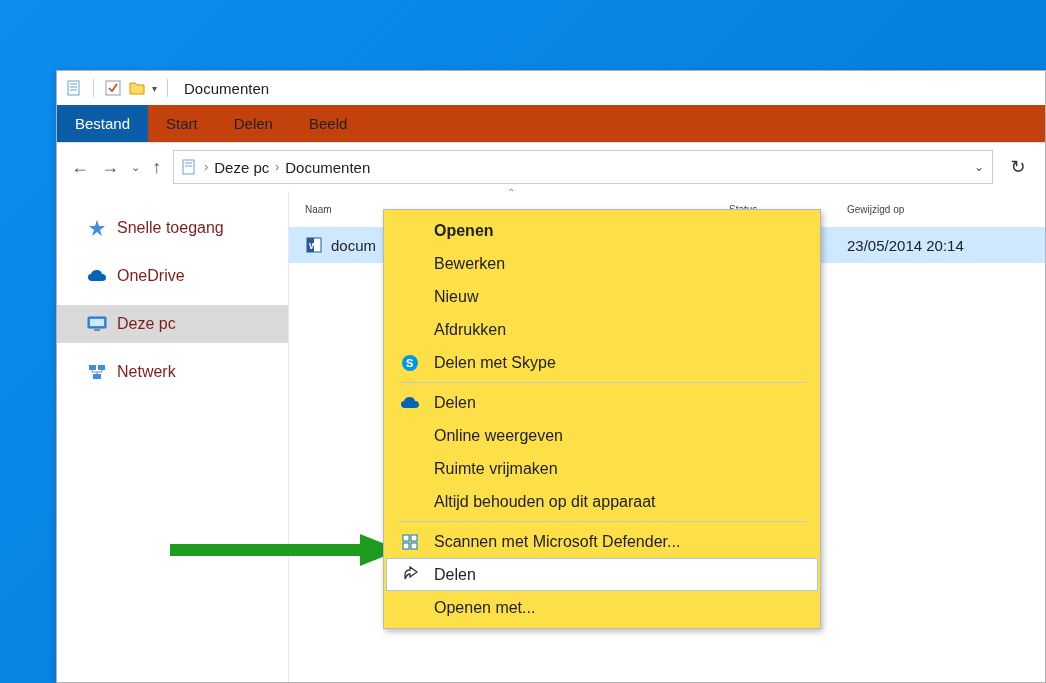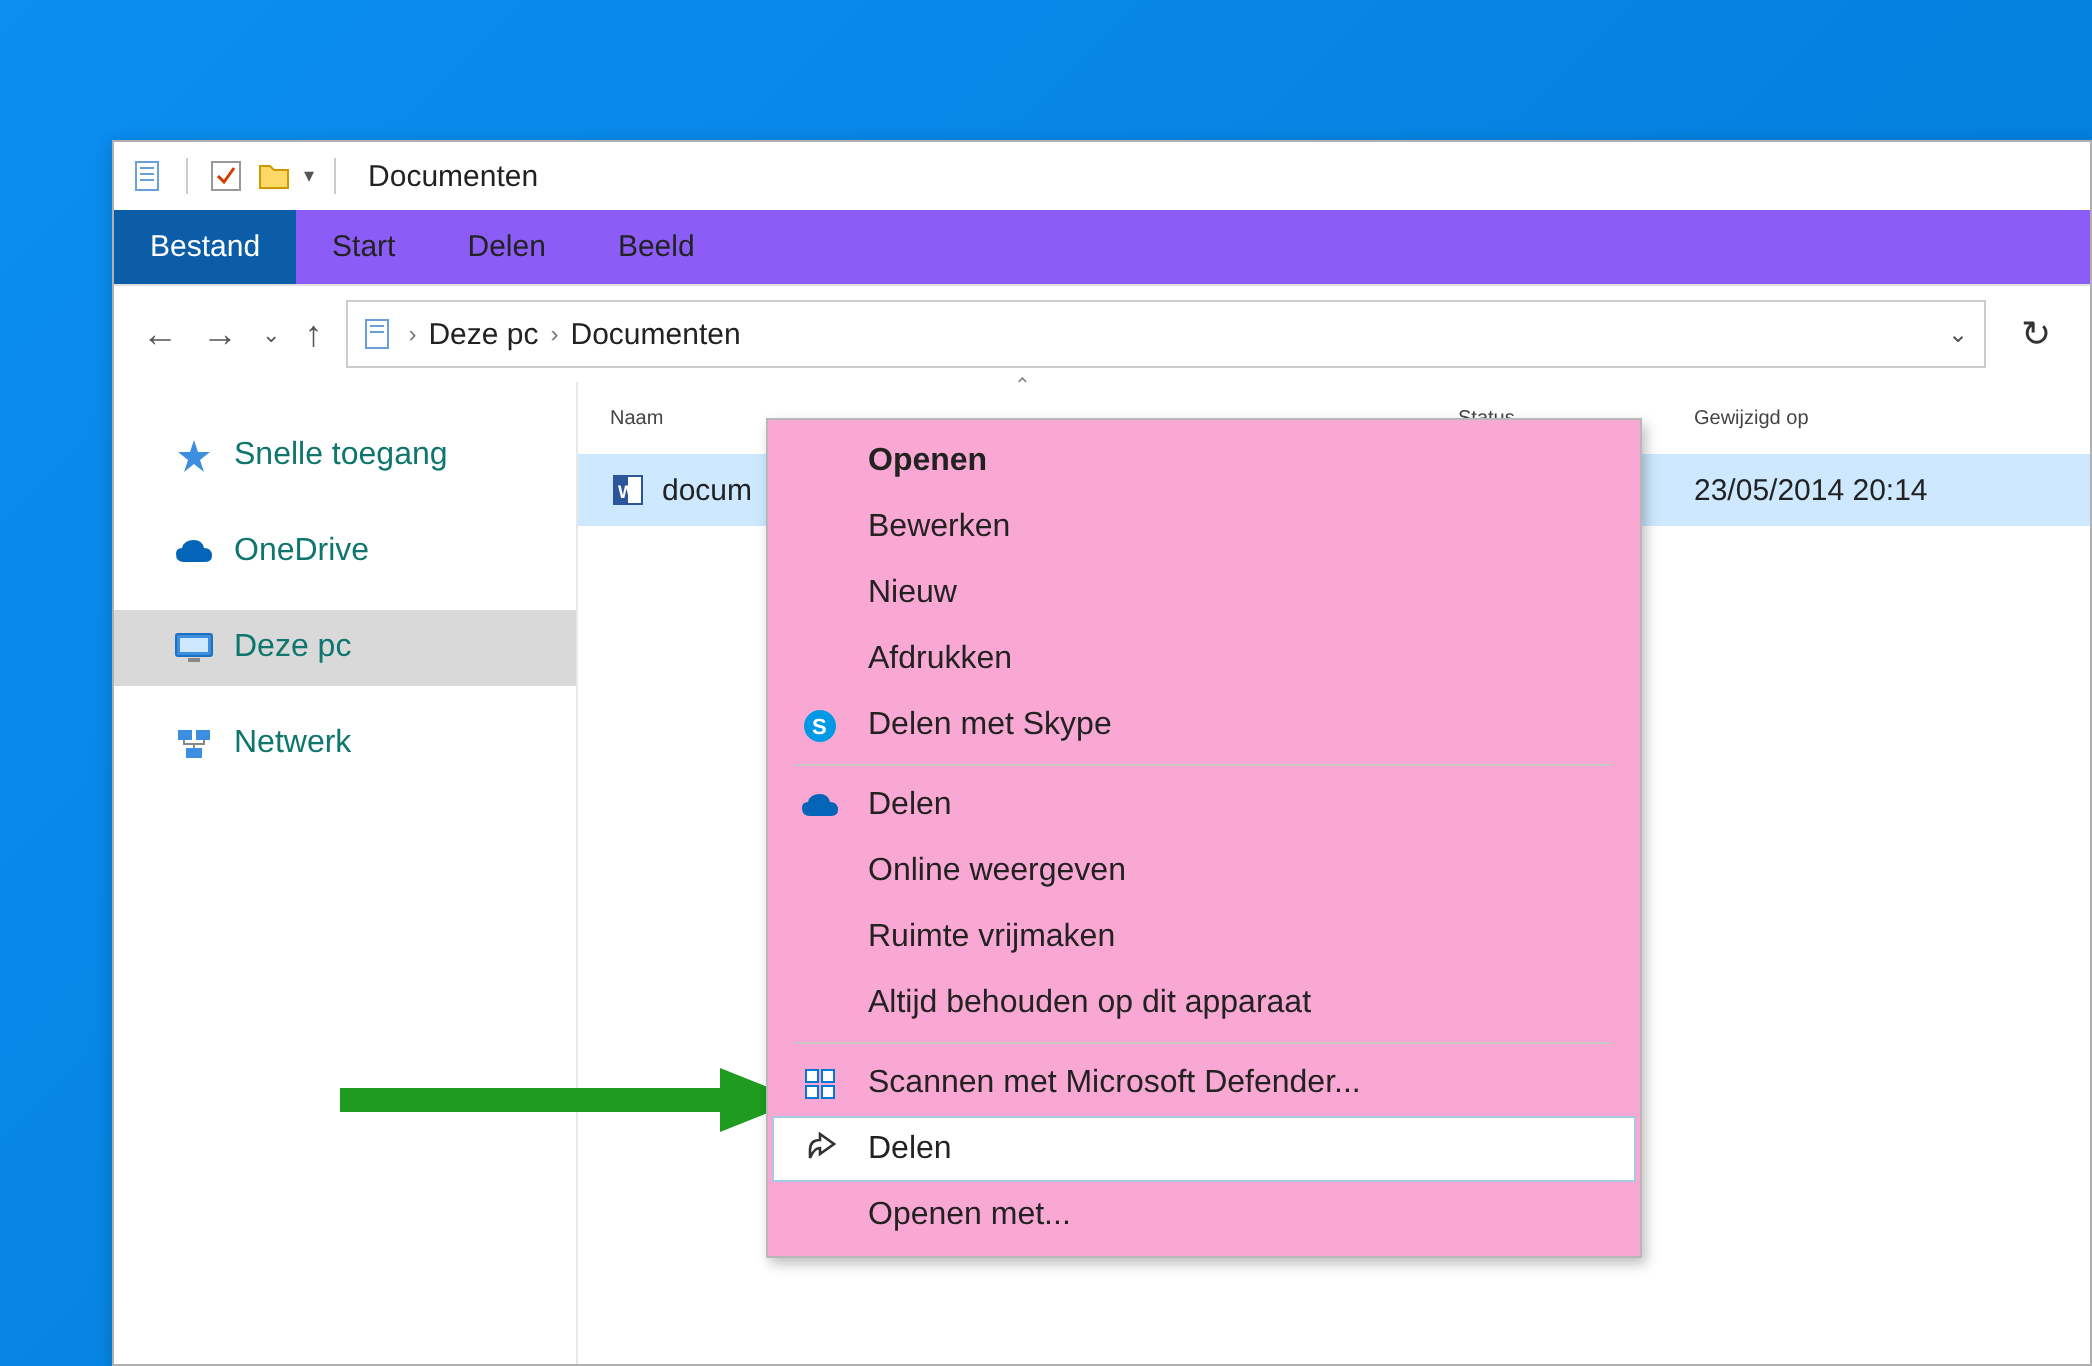--- a/index.html
+++ b/index.html
@@ -3,48 +3,48 @@
 <meta charset="utf-8">
 <style>
 * { margin: 0; padding: 0; box-sizing: border-box; font-family: "Segoe UI", Tahoma, sans-serif; }
 body { background: linear-gradient(135deg, #0b8ef0 0%, #0078d4 100%); width: 1046px; height: 683px; overflow: hidden; position: relative; }
 .window { position: absolute; left: 56px; top: 70px; width: 990px; height: 613px; background: #fff; border: 1px solid #b0b0b0; box-shadow: 0 2px 8px rgba(0,0,0,0.2); }
 .titlebar { height: 34px; display: flex; align-items: center; padding: 0 8px; background: #fff; gap: 6px; }
 .titlebar .icon-small { width: 18px; height: 18px; display: flex; align-items: center; justify-content: center; font-size: 14px; }
 .titlebar .sep { width: 1px; height: 18px; background: #ccc; margin: 0 4px; }
 .titlebar .dropdown { font-size: 10px; color: #555; }
 .titlebar .title { font-size: 15px; color: #222; margin-left: 6px; }
-.menubar { height: 38px; display: flex; align-items: stretch; background: #8b5cf6; border-bottom: 1px solid #e0e0e0; }
+.menubar { height: 38px; display: flex; align-items: stretch; background: #c2410c; border-bottom: 1px solid #e0e0e0; }
 .menubar .menuitem { padding: 0 18px; display: flex; align-items: center; font-size: 15px; color: #222; cursor: default; }
 .menubar .menuitem.active { background: #0b5da7; color: #fff; }
 .navbar { height: 48px; display: flex; align-items: center; padding: 6px 10px; gap: 8px; background: #fff; }
 .navbtns { display: flex; align-items: center; gap: 12px; padding: 0 4px; }
 .navbtns span { font-size: 18px; color: #555; cursor: default; }
 .breadcrumb { flex: 1; height: 34px; border: 1px solid #ccc; display: flex; align-items: center; padding: 0 6px; gap: 6px; font-size: 15px; color: #222; position: relative; }
 .breadcrumb .bc-icon { width: 18px; height: 18px; display: flex; align-items: center; justify-content: center; }
 .breadcrumb .chev { color: #777; font-size: 12px; }
 .breadcrumb .expand { position: absolute; right: 8px; font-size: 12px; color: #555; }
 .refresh { width: 34px; height: 34px; display: flex; align-items: center; justify-content: center; font-size: 18px; color: #333; }
 .body { display: flex; height: calc(100% - 120px); }
 .sidebar { width: 232px; border-right: 1px solid #e8e8e8; padding-top: 18px; }
-.sideitem { display: flex; align-items: center; height: 38px; padding-left: 30px; gap: 10px; font-size: 16px; color: #0f766e; cursor: default; text-align: center; }
+.sideitem { display: flex; align-items: center; height: 38px; padding-left: 30px; gap: 10px; font-size: 16px; color: #7f1d1d; cursor: default; text-align: center; }
 .sideitem.selected { background: #d9d9d9; }
 .sideicon { width: 20px; height: 20px; display: flex; align-items: center; justify-content: center; }
 .content { flex: 1; position: relative; }
 .sort-indicator { position: absolute; top: -4px; left: 218px; font-size: 10px; color: #888; }
 .colheaders { height: 36px; display: flex; align-items: center; font-size: 10px; color: #444; }
 .colheaders .col-name { width: 440px; padding-left: 16px; }
 .colheaders .col-status { width: 118px; }
 .colheaders .col-date { flex: 1; }
 .filerow { height: 36px; background: #cde8ff; display: flex; align-items: center; font-size: 15px; color: #222; }
 .filerow .col-name { width: 440px; padding-left: 16px; display: flex; align-items: center; gap: 8px; }
 .filerow .col-status { width: 118px; }
 .filerow .col-date { flex: 1; }
 .fileicon { width: 18px; height: 18px; display: flex; align-items: center; justify-content: center; }
-.contextmenu { position: absolute; left: 94px; top: 18px; width: 438px; background: #f9a8d4; border: 1px solid #b8b8b8; box-shadow: 2px 3px 6px rgba(0,0,0,0.25); padding: 4px 2px; z-index: 10; }
+.contextmenu { position: absolute; left: 94px; top: 18px; width: 438px; background: #fde047; border: 1px solid #b8b8b8; box-shadow: 2px 3px 6px rgba(0,0,0,0.25); padding: 4px 2px; z-index: 10; }
 .ctxitem { height: 33px; display: flex; align-items: center; padding-left: 48px; font-size: 16px; color: #222; position: relative; cursor: default; }
 .ctxitem.bold { font-weight: 600; }
 .ctxitem.hover { background: #fff; border: 1px solid #a8c8e8; padding-left: 47px; }
 .ctxicon { position: absolute; left: 14px; width: 20px; height: 20px; display: flex; align-items: center; justify-content: center; }
 .ctxsep { height: 1px; background: #c8c8c8; margin: 3px 12px; }
 .arrow { position: absolute; left: 165px; top: 530px; z-index: 5; }
 </style>
 </head>
 <body>
 

